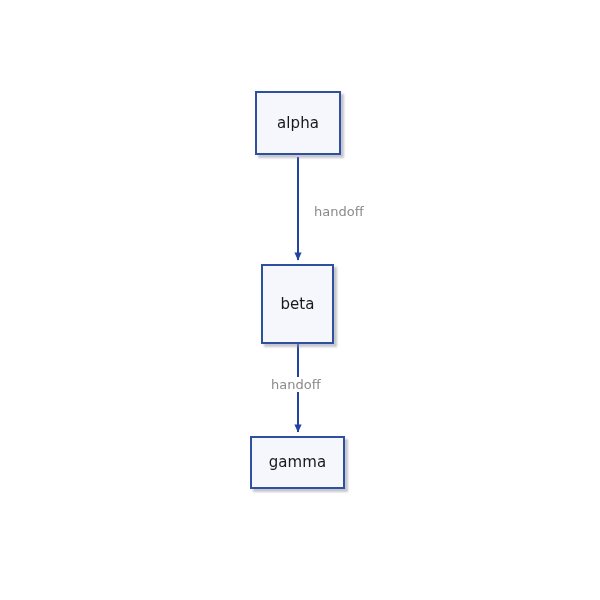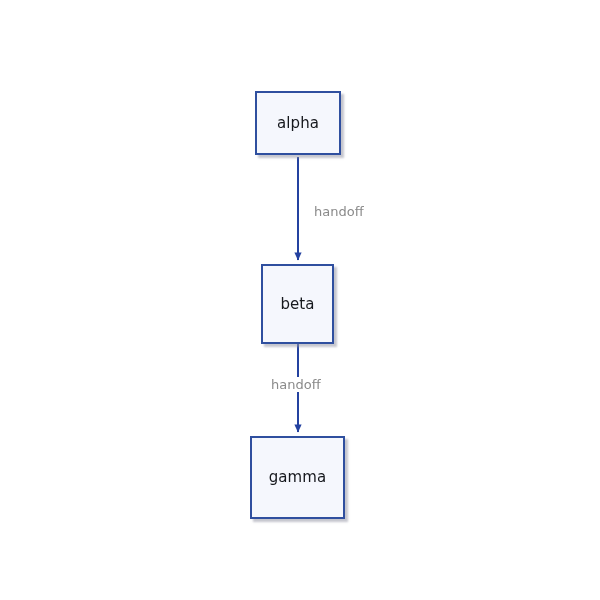--- a/index.html
+++ b/index.html
@@ -67,21 +67,21 @@
   </svg>
 
   <div class="node" style="left:255px; top:91px; width:86px; height:64px;">
     <span class="node-label">alpha</span>
   </div>
 
   <div class="node" style="left:261px; top:264px; width:73px; height:80px;">
     <span class="node-label">beta</span>
   </div>
 
-  <div class="node" style="left:250px; top:436px; width:95px; height:83px;">
+  <div class="node" style="left:250px; top:436px; width:95px; height:53px;">
     <span class="node-label">gamma</span>
   </div>
 
   <div class="edge-label" style="left:268px; top:204px;margin-left:44px;">handoff</div>
 
   <div class="edge-label" style="left:269px; top:377px;">handoff</div>
 
 </div>
 
 </body></html>

